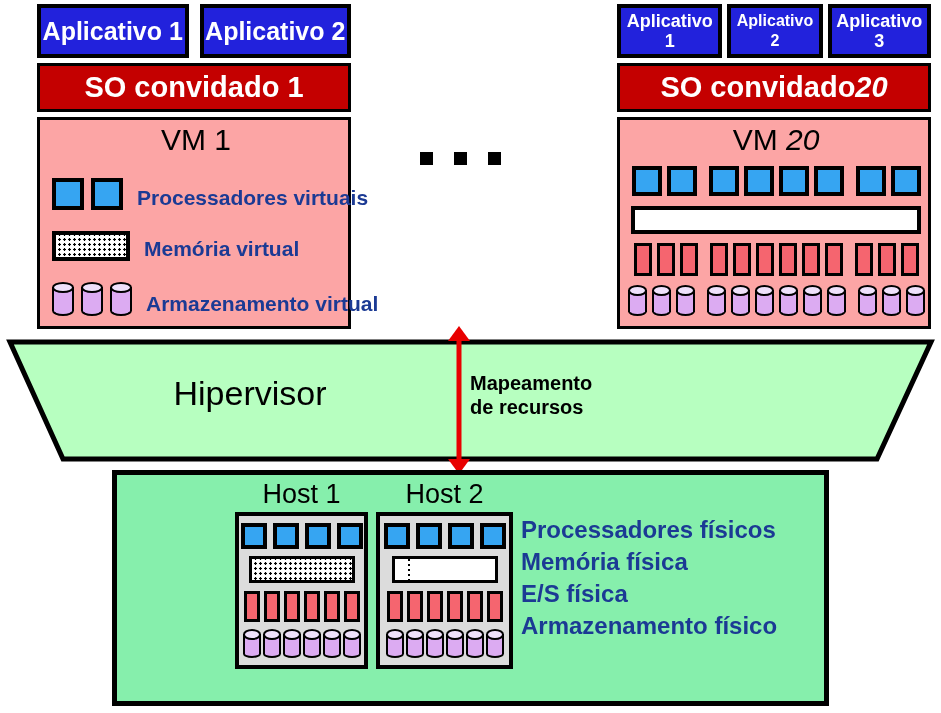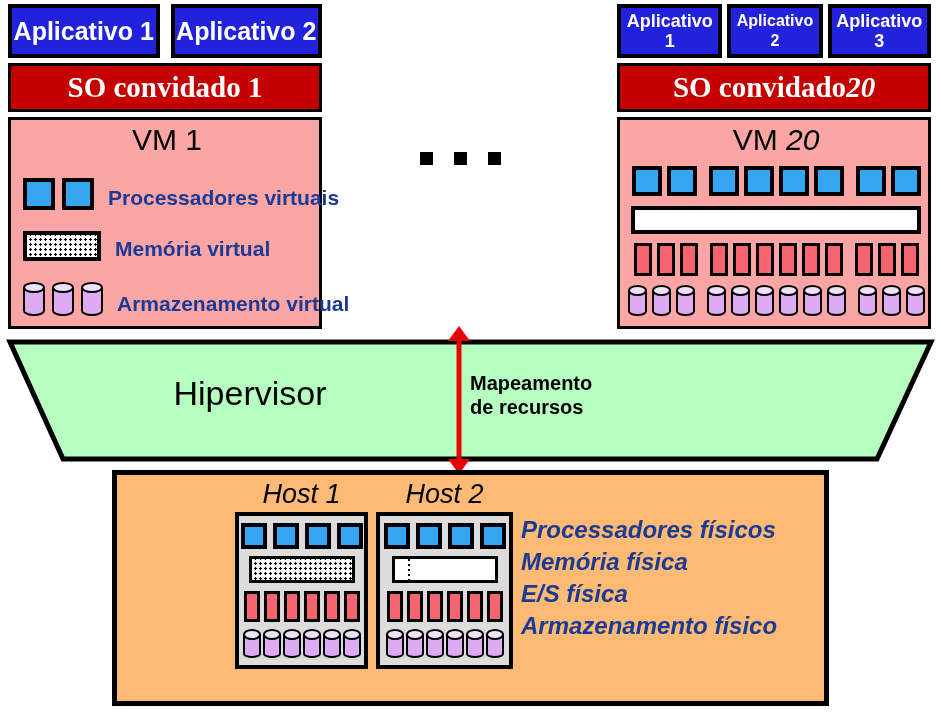--- a/index.html
+++ b/index.html
@@ -24,35 +24,35 @@
 
   .ic-mem{border:4px solid #000;background:#fff;box-sizing:border-box;display:inline-block;flex:none;}
   .mem-dotted{background-image:radial-gradient(circle,#000 1.1px,transparent 1.45px);
     background-size:5px 5px;background-position:1px 2px;}
   .mem-partial{position:relative;}
   .mem-partial::after{content:"";position:absolute;left:13px;top:0;bottom:0;width:2px;
     background-image:repeating-linear-gradient(to bottom,#000 0 2px,transparent 2px 5px);}
 
   
   .stack{position:absolute;width:314px;top:4px;}
-  .stack-left{left:8px;}
+  .stack-left{left:0;padding-left:37px;}
   .stack-right{left:617px;border-radius:17px;}
 
   .apps-row{display:flex;gap:11px;height:54px;margin-bottom:5px;}
   .app-box{background:#2222DC;border:4px solid #000;box-sizing:border-box;color:#fff;font-weight:bold;
     display:flex;flex-direction:column;align-items:center;justify-content:center;text-align:center;}
   .stack-left .app-box{flex:1;font-size:25px;}
   .stack-right .apps-row{gap:5px;}
   .stack-right .app-box{font-size:18px;line-height:20px;}
   .stack-right .app-box:nth-child(1){width:106px;}
   .stack-right .app-box:nth-child(2){width:96px;font-size:16px;}
   .stack-right .app-box:nth-child(3){width:104px;}
 
   .os-bar{height:49px;margin-bottom:5px;background:#C40000;border:3px solid #000;box-sizing:border-box;
-    color:#fff;font-weight:bold;font-size:29px;display:flex;align-items:center;justify-content:center;font-family:Liberation Serif, serif;}
+    color:#fff;font-weight:bold;font-size:29px;display:flex;align-items:center;justify-content:center;}
   .os-bar .it{font-style:italic;}
 
   .vm-panel{height:212px;background:#fca5a5;border:3px solid #000;box-sizing:border-box;
     display:flex;flex-direction:column;justify-content:space-between;padding:3px 8px 10px 12px;}
   .vm-title{text-align:center;font-size:30px;color:#000;}
   .vm-title .it{font-style:italic;}
 
   .vm-row{display:flex;align-items:flex-end;gap:14px;}
   .vm1-rows .icon-group{gap:7px;}
   .vm-label{color:#1B3A94;font-weight:bold;font-size:21px;white-space:nowrap;}
@@ -71,21 +71,21 @@
   
   .hyper-svg{position:absolute;left:0;top:337px;}
   .hyper-label{position:absolute;left:120px;top:374px;width:260px;text-align:center;
     font-size:34px;color:#000;}
   .arrow-svg{position:absolute;left:441px;top:324px;}
   .mapping-label{position:absolute;left:470px;top:371px;color:#000;font-weight:bold;
     font-size:20px;line-height:24px;}
 
   
   .host-area{position:absolute;left:112px;top:470px;width:717px;height:236px;
-    background:#fdba74;border:5px solid #000;box-sizing:border-box;font-style:italic;}
+    background:#86efac;border:5px solid #000;box-sizing:border-box;}
   .host-title{position:absolute;top:4px;font-size:27px;color:#000;text-align:center;}
   .host1-title{left:118px;width:133px;}
   .host2-title{left:259px;width:137px;}
   .host-box{position:absolute;top:37px;height:157px;background:#DCDCDC;border:4px solid #000;
     box-sizing:border-box;display:flex;flex-direction:column;align-items:center;
     justify-content:space-evenly;}
   .host1-box{left:118px;width:133px;}
   .host2-box{left:259px;width:137px;}
   .host-box .icon-group{gap:4px;}
   .host-box .row-cpu .icon-group{gap:6px;}

